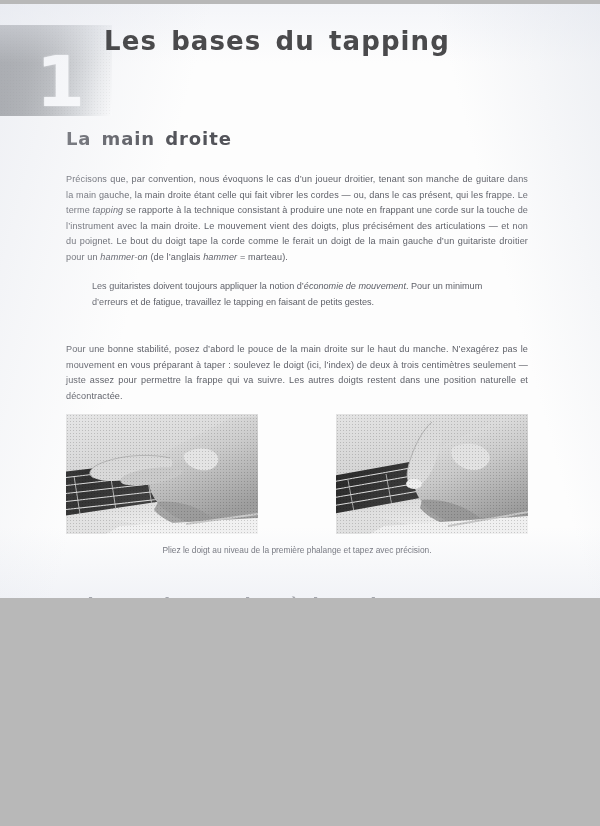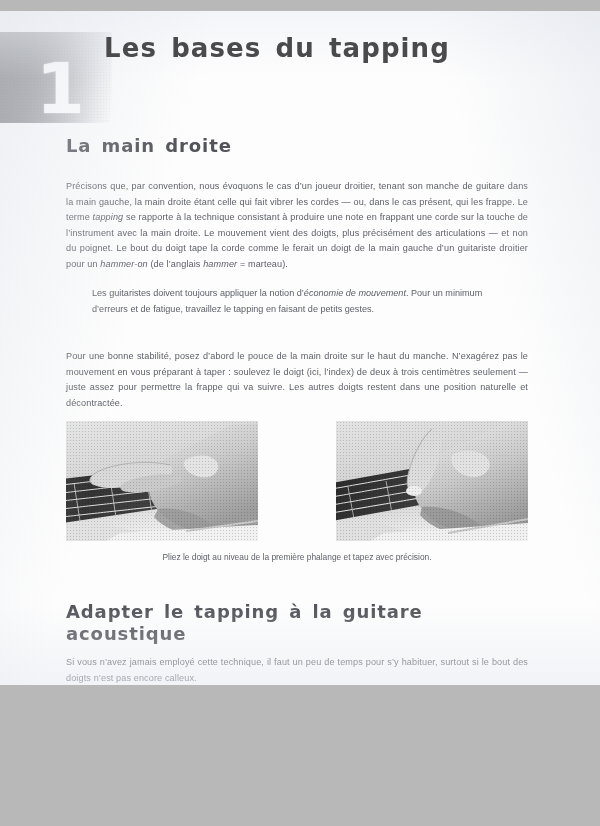--- a/index.html
+++ b/index.html
@@ -7,22 +7,22 @@
     margin: 0;
     padding: 0;
     background: #b8b8b8;
   }
   body {
     font-family: "Liberation Sans", sans-serif;
   }
   .page {
     position: relative;
     width: 600px;
-    height: 674px;
-    margin: 11px auto;
+    height: 594px;
+    margin: 4px auto;
     background: #fdfdfd;
     overflow: hidden;
   }
   
   .page::before {
     content: "";
     position: absolute;
     inset: 0;
     background:
       linear-gradient(105deg, rgba(225,228,236,0.55) 0%, rgba(255,255,255,0) 28%),

